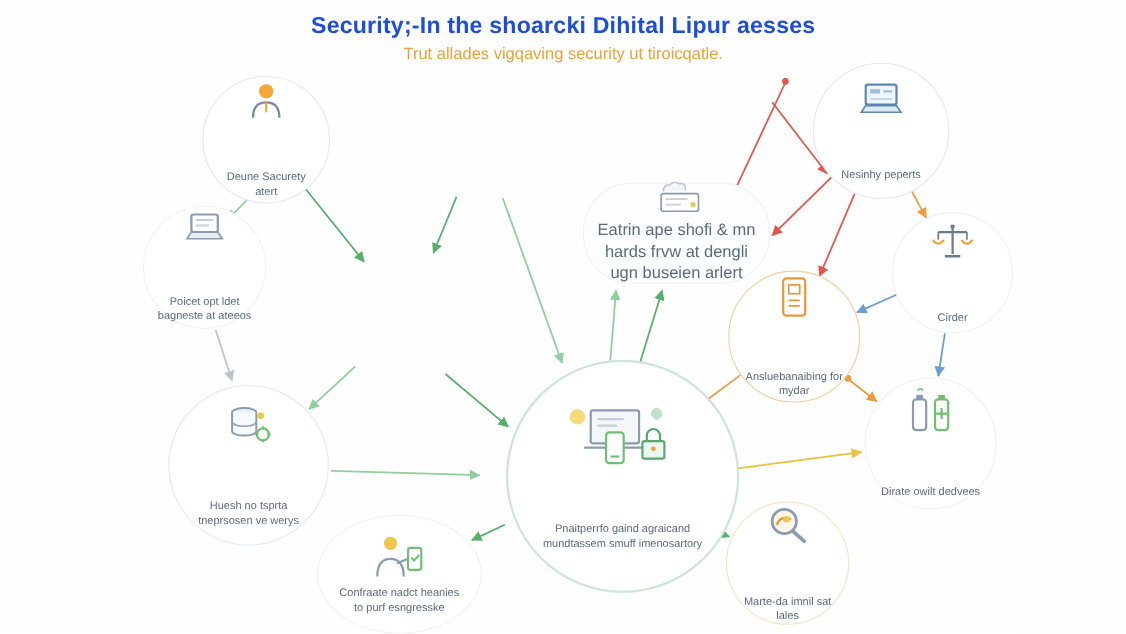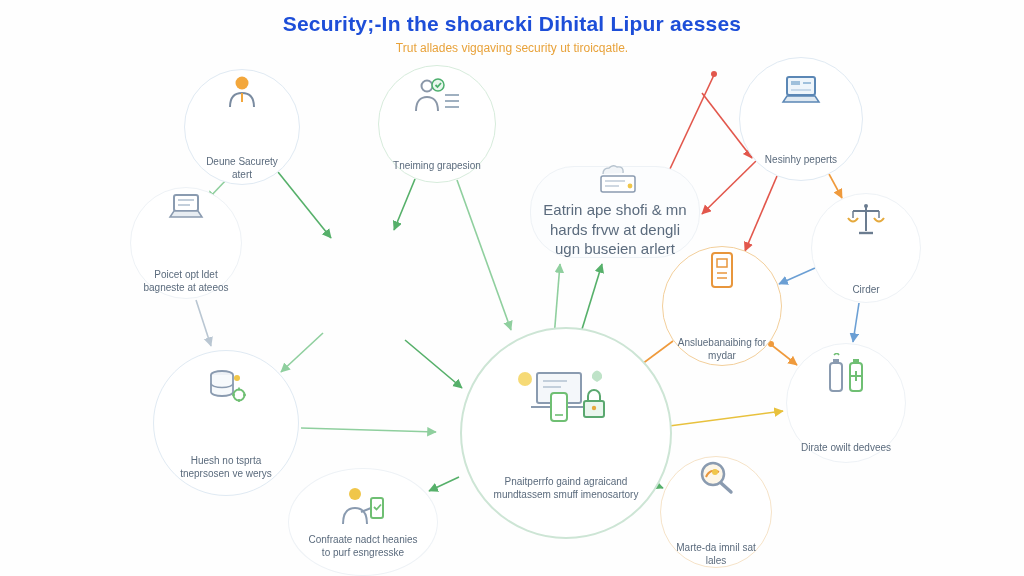--- a/index.html
+++ b/index.html
@@ -1,21 +1,21 @@
 <!DOCTYPE html>
 <html><head>
 <meta charset="utf-8">
 <style>
   html,body{margin:0;padding:0;background:#ffffff;}
   .canvas{position:relative;width:1024px;height:576px;background:#fefefe;overflow:hidden;
           font-family:"Liberation Sans",sans-serif;}
   .arrows{position:absolute;left:0;top:0;}
   .header{position:absolute;left:0;top:12px;width:100%;text-align:center;}
   .title{font-size:21px;font-weight:bold;color:#1d4ed8;letter-spacing:.2px;}
-  .subtitle{font-size:12px;color:#e8a23a;margin-top:5px;}
+  .subtitle{font-size:15px;color:#e8a23a;margin-top:5px;}
   .node{position:absolute;display:flex;flex-direction:column;align-items:center;justify-content:center;
         text-align:center;background:#ffffff;box-sizing:border-box;padding:6px;}
   .circle{border-radius:50%;gap:39px;}
   .pill{border-radius:44px;}
   .label{font-size:10px;color:#5b6b7d;line-height:1.3;margin-top:5px;}
   .b-blue{border:1.5px solid #e0eaf3;}
   .b-green{border:1.5px solid #d7ecdc;}
   .b-orange{border:1.5px solid #f3cf9b;}
   .b-lorange{border:1.5px solid #f6e3c8;}
   .b-faint{border:1.5px solid #eef2f6;}
@@ -91,36 +91,20 @@
     <span class="icon">
       <svg width="40" height="38" viewBox="0 0 40 38">
         <circle cx="20" cy="10" r="6.5" fill="#f3a73c"></circle>
         <path d="M8 34 C8 23 14 20 20 20 C26 20 32 23 32 34" fill="none" stroke="#7a8ba0" stroke-width="2"></path>
         <line x1="20" y1="20" x2="20" y2="29" stroke="#f3a73c" stroke-width="2"></line>
       </svg>
     </span>
     <span class="label" style="max-width:92px;">Deune Sacurety atert</span>
   </div>
 
-  <div class="node circle b-green" style="left:378px;top:65px;width:118px;height:118px;">
-    <span class="icon">
-      <svg width="52" height="38" viewBox="0 0 52 38">
-        <circle cx="16" cy="9" r="5.5" fill="none" stroke="#8a97a8" stroke-width="2"></circle>
-        <path d="M5 34 C5 24 10 20 16 20 C22 20 27 24 27 34" fill="none" stroke="#8a97a8" stroke-width="2"></path>
-        <circle cx="27" cy="8" r="6" fill="#e9f7ee" stroke="#4caf6d" stroke-width="1.5"></circle>
-        <path d="M24.5 8 l2 2 l3.5 -4" stroke="#4caf6d" stroke-width="1.8" fill="none"></path>
-        <g stroke="#9fb0c0" stroke-width="2">
-          <line x1="34" y1="18" x2="48" y2="18"></line>
-            <line x1="34" y1="24" x2="48" y2="24"></line>
-            <line x1="34" y1="30" x2="48" y2="30"></line>
-        </g>
-      </svg>
-    </span>
-    <span class="label" style="max-width:96px;">Tneiming grapesion</span>
-  </div>
 
   <div class="node circle b-blue" style="left:739px;top:57px;width:124px;height:124px;">
     <span class="icon">
       <svg width="46" height="36" viewBox="0 0 46 36">
         <rect x="9" y="4" width="28" height="18" rx="2" fill="#eef5fb" stroke="#5b87b5" stroke-width="2"></rect>
         <rect x="13" y="8" width="9" height="4" fill="#9fc0dc"></rect>
         <line x1="25" y1="10" x2="33" y2="10" stroke="#9fc0dc" stroke-width="2"></line>
         <line x1="13" y1="17" x2="33" y2="17" stroke="#c7d9ea" stroke-width="2"></line>
         <path d="M5 29 L41 29 L37 23 L9 23 Z" fill="#dfe9f2" stroke="#5b87b5" stroke-width="1.5"></path>
       </svg>

